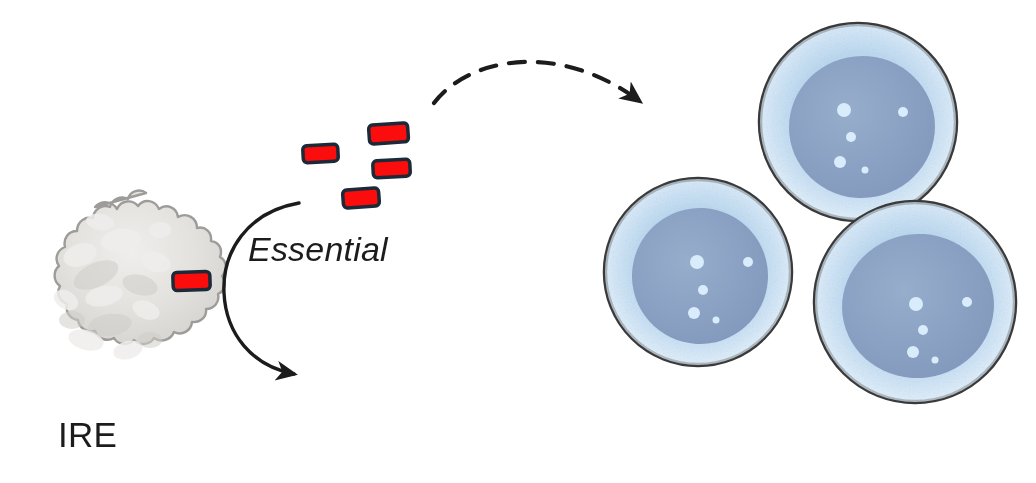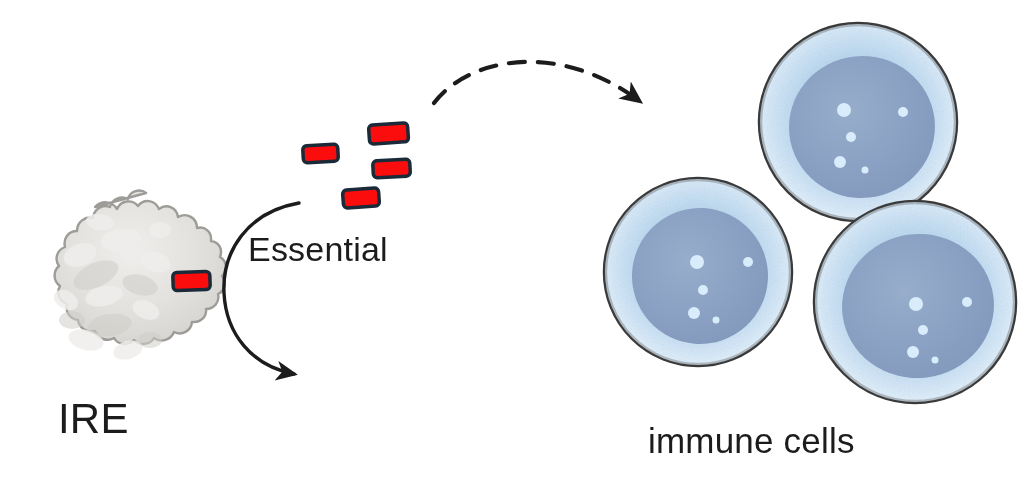--- a/index.html
+++ b/index.html
@@ -10,25 +10,25 @@
   }
   #stage{position:absolute;left:0;top:0;width:1036px;height:483px;background:#fff;}
   #stage svg{position:absolute;left:0;top:0;}
   .lbl{
     position:absolute;
     font-family:"Liberation Sans", sans-serif;
     color:#1c1c1c;
     white-space:nowrap;
     letter-spacing:.2px;
   }
-  #ire-label{left:58px;top:395px;font-size:42px;}
+  #ire-label{left:58px;top:415px;font-size:35px;}
   #immune-label{left:648px;top:421px;font-size:35px;}
   #compound-label{
     left:248px;top:228px;font-size:34px;line-height:43px;
-    white-space:normal;width:240px;
+    white-space:normal;width:240px;font-style:italic;
   }
   .cl{display:block;}
 </style>
 </head>
 <body>
 
 <div id="stage">
 
   <svg width="1036" height="483" viewBox="0 0 1036 483">
     <defs>
@@ -165,19 +165,18 @@
         <circle cx="923" cy="330" r="5"></circle>
         <circle cx="913" cy="352" r="6"></circle>
         <circle cx="935" cy="360" r="3.5"></circle>
         <circle cx="967" cy="302" r="5"></circle>
       </g>
     </g>
   </svg>
 
   <div class="lbl" id="ire-label">IRE</div>
 
-  <div class="lbl" id="immune-label">immune cells</div>
 
   <div class="lbl" id="compound-label">
     <span class="cl">Essential</span>
   </div>
 
 </div>
 
 </body></html>

